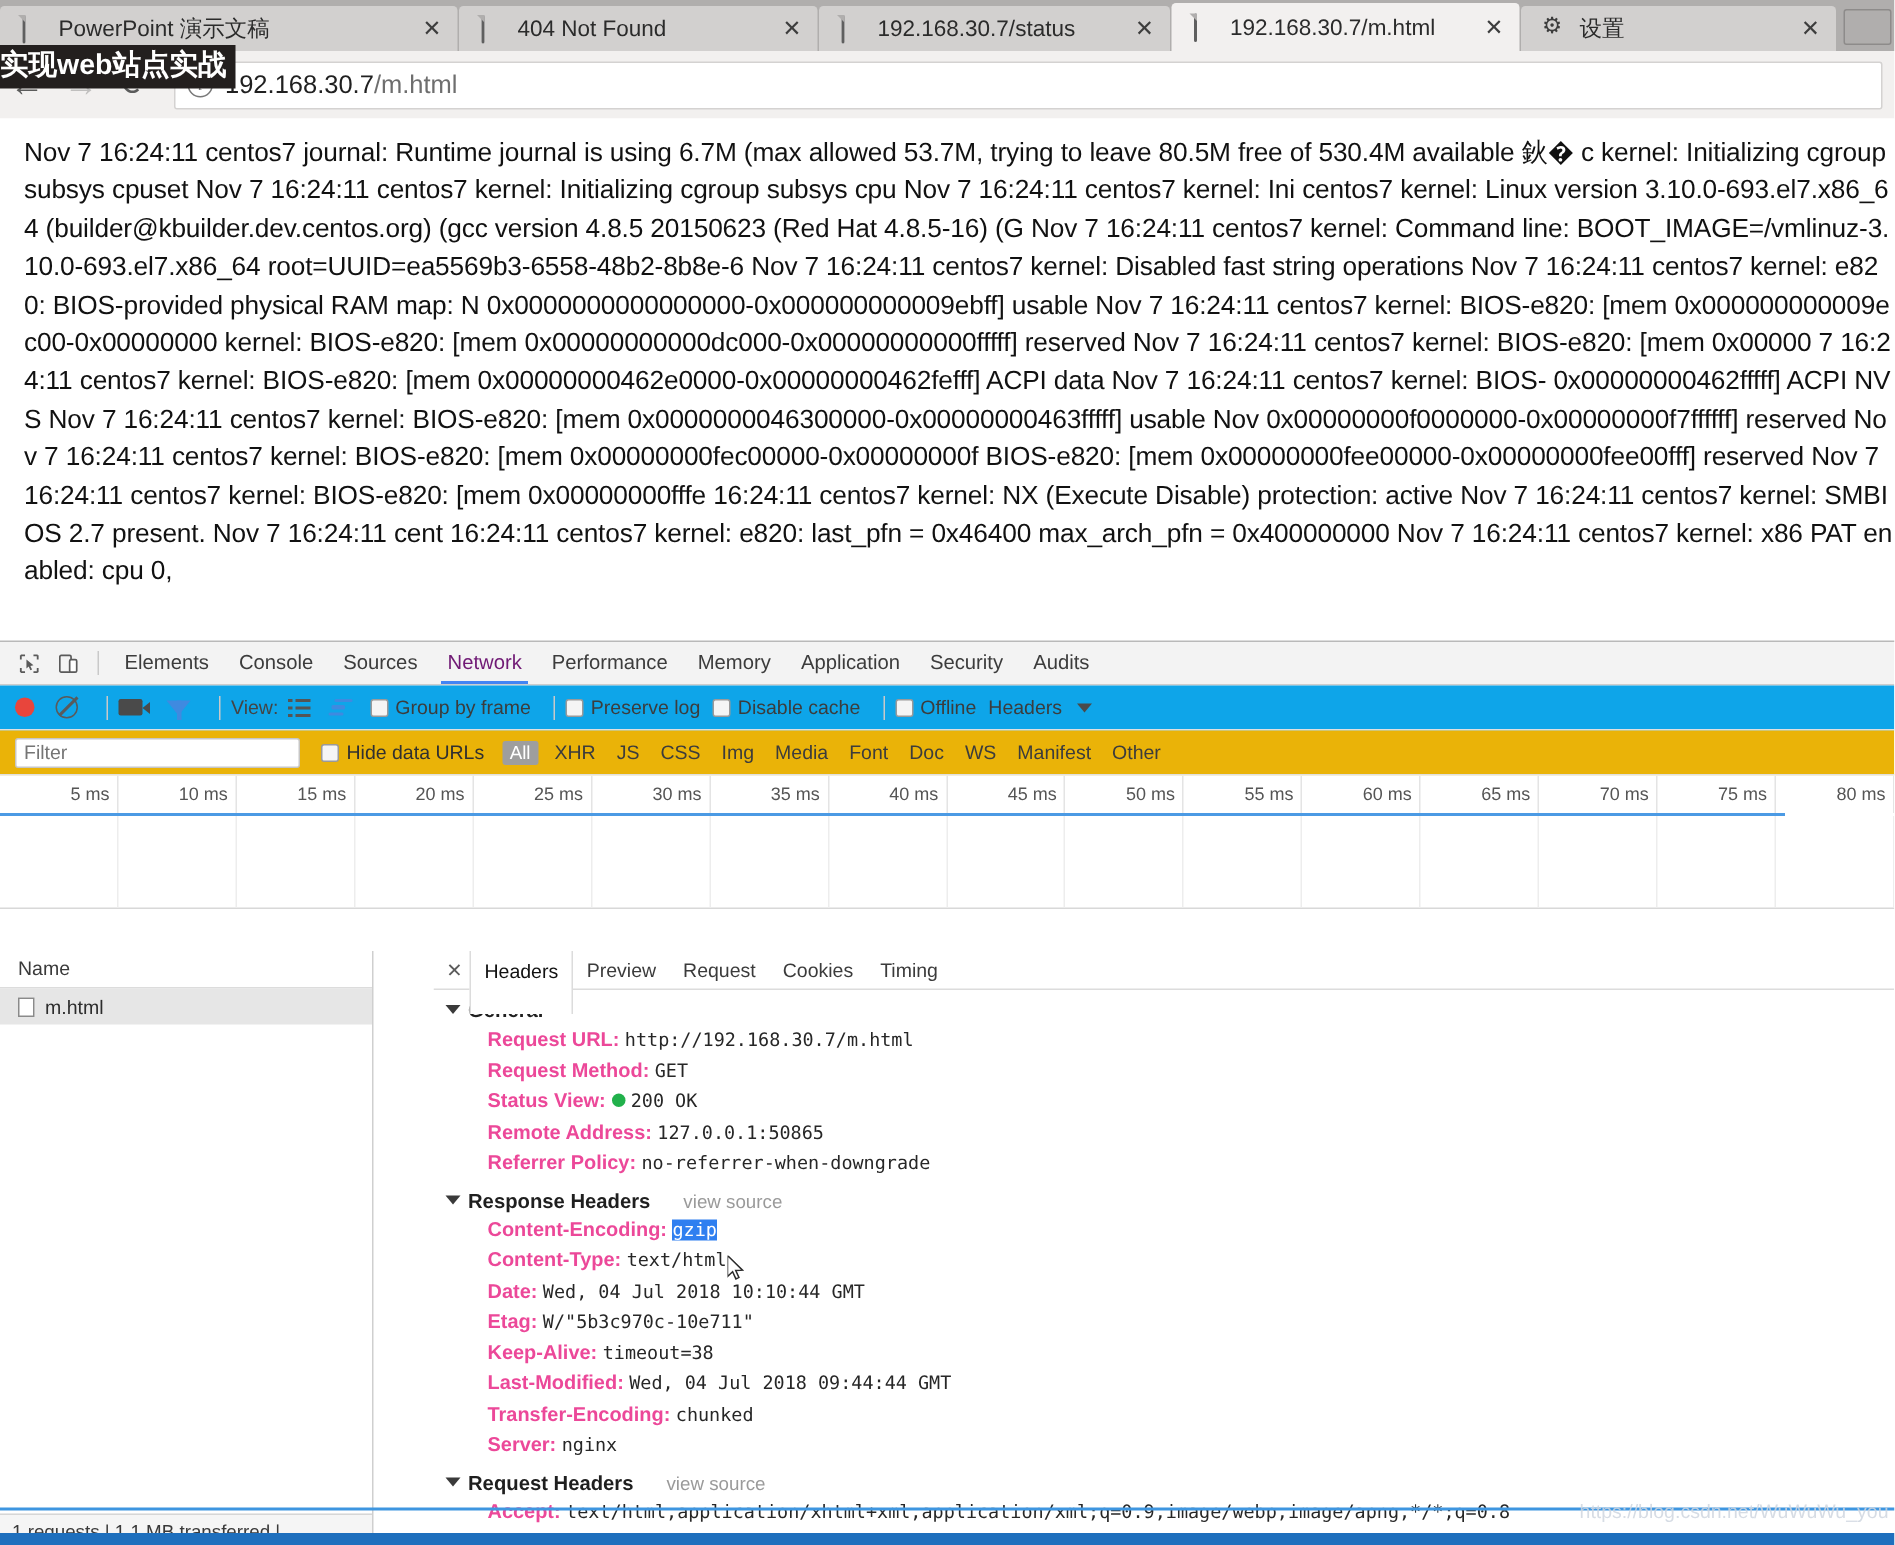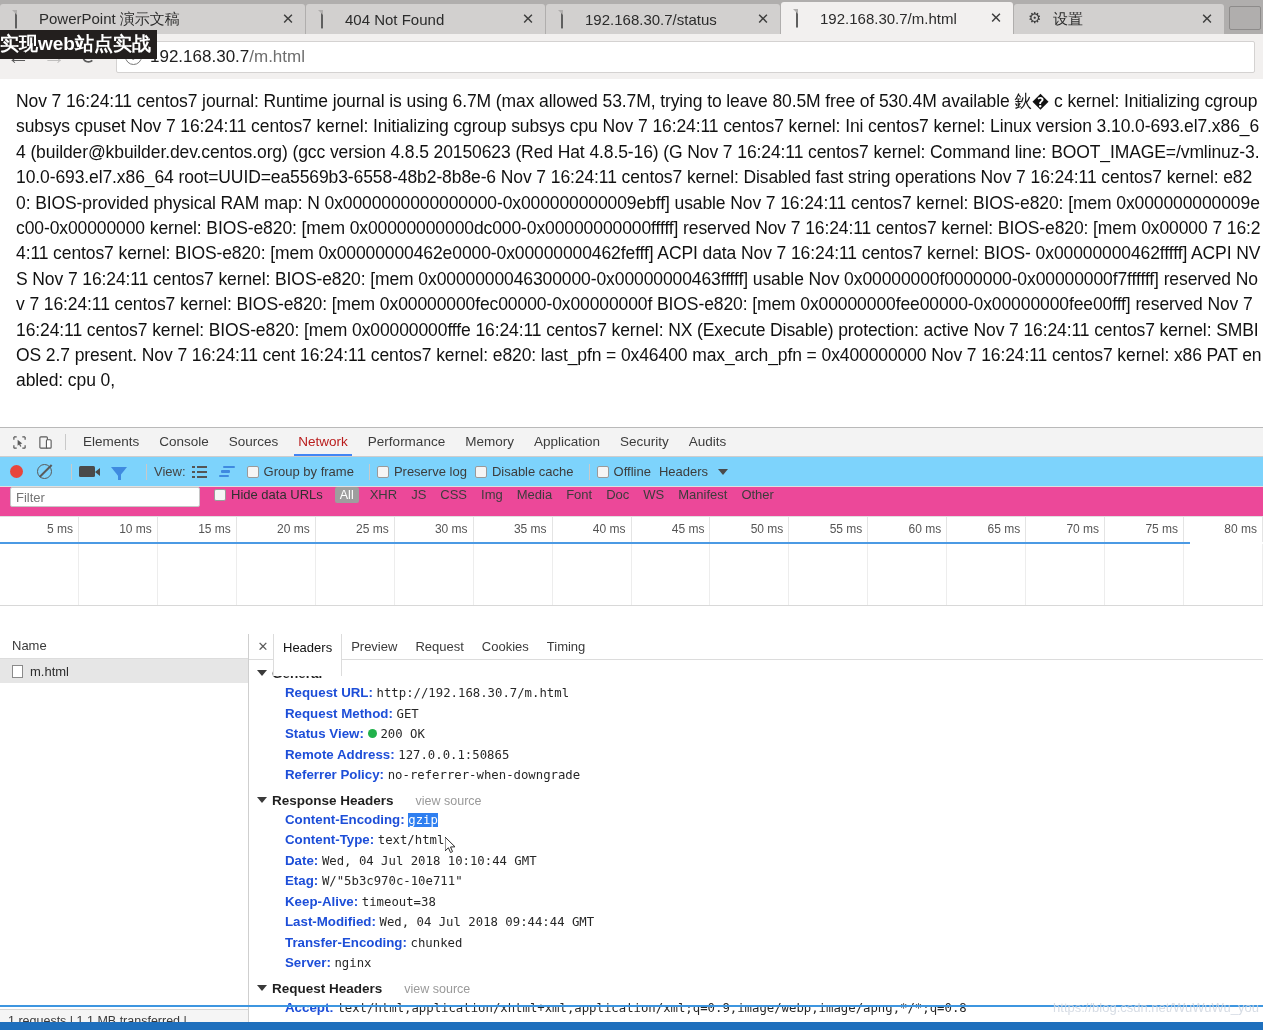--- a/index.html
+++ b/index.html
@@ -211,35 +211,35 @@
   }
   .dt-tab {
     padding: 0 10px;
     height: 28px;
     line-height: 28px;
     font-size: 13.5px;
     color: #3c3c3c;
     position: relative;
     white-space: nowrap;
   }
-  .dt-tab.active { color: #b91c1c; text-align: center; }
+  .dt-tab.active { color: #701a75; text-align: center; }
   .dt-tab.active:after {
     content: "";
     position: absolute;
     left: 6px; right: 6px; bottom: 0;
     height: 2px;
     background: #4285f4;
   }
 
   .dt-toolbar {
     height: 30px;
     display: flex;
     align-items: center;
     border-bottom: 1px solid #e0e0e0;
-    background: #7dd3fc;
+    background: #0ea5e9;
     padding-left: 10px;
     box-sizing: border-box;
     font-size: 13px;
     color: #3c3c3c;
   }
   .rec-dot {
     width: 13px; height: 13px;
     border-radius: 50%;
     background: #e8453c;
     flex: 0 0 auto;
@@ -327,23 +327,23 @@
     width: 0; height: 0;
     border-left: 5px solid transparent;
     border-right: 5px solid transparent;
     border-top: 6px solid #4a4a4a;
     margin-left: 10px;
   }
 
   .dt-filterbar {
     height: 30px;
     display: flex;
-    align-items: flex-start;
+    align-items: center;
     border-bottom: 1px solid #e0e0e0;
-    background: #ec4899;
+    background: #eab308;
     padding-left: 10px;
     box-sizing: border-box;
     font-size: 13px;
   }
   .filter-input {
     width: 190px; height: 20px;
     border: 1px solid #c6c6c6;
     border-radius: 2px;
     background: #fff;
     font-size: 13px;
@@ -402,20 +402,21 @@
     box-sizing: border-box;
   }
 
   
   .split {
     position: absolute;
     left: 0; top: 206px;
     width: 1263px;
     height: 397px;
     display: flex;
+    gap: 40px;
   }
   .reqlist {
     width: 248px;
     flex: 0 0 auto;
     border-right: 1px solid #cfcfcf;
     position: relative;
     background: #fff;
     display: flex;
     flex-direction: column;
   }
@@ -523,21 +524,21 @@
     margin-left: 22px;
     font-size: 12.5px;
   }
   .hrow {
     padding-left: 28px;
     line-height: 20.5px;
     white-space: nowrap;
   }
   .hkey {
     font-weight: bold;
-    color: #1d4ed8;
+    color: #ec4899;
     font-size: 13.3px;
   }
   .hval {
     font-family: "DejaVu Sans Mono", monospace;
     font-size: 12.3px;
     color: #272727;
   }
   .hval.sel {
     background: #2f7ff0;
     color: #ffffff;

